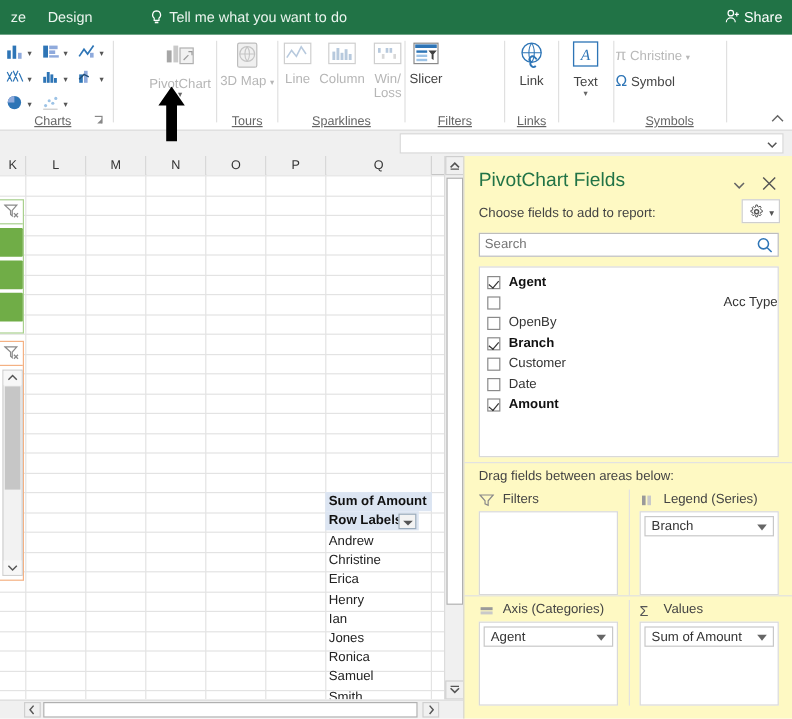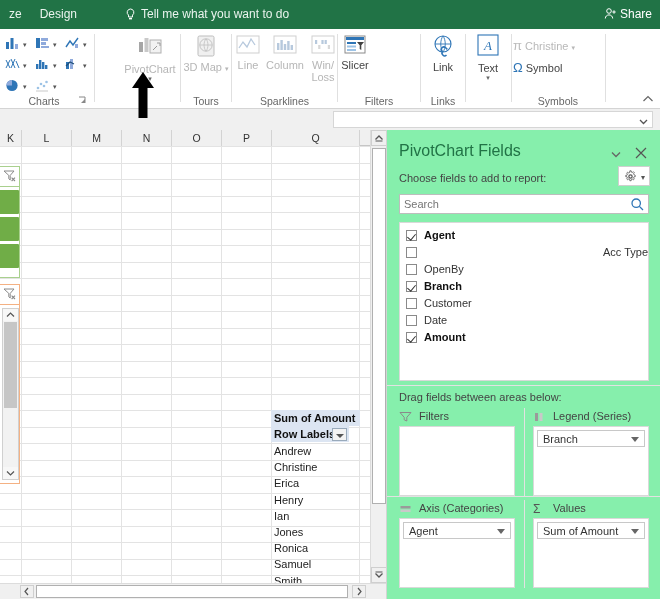--- a/index.html
+++ b/index.html
@@ -38,21 +38,21 @@
   
   .ribbon{
     position:absolute; left:0; top:29px; width:660px; height:80px;
     background:#fff; border-bottom:1px solid #d4d4d4;
   }
   .rgroup{
     position:absolute; top:0; height:80px;
   }
   .rgroup .glabel{
     position:absolute; bottom:2px; left:0; width:100%;
-    text-align:center; font-size:10.5px; color:#666;
+    text-align:center; font-size:10.5px; color:#666;text-decoration:underline;
   }
   .gsep{
     position:absolute; top:5px; width:1px; height:68px; background:#e0e0e0;
   }
 
   
   .chartgrid{ position:absolute; left:4px; top:5px; }
   .cgitem{
     position:absolute; width:28px; height:20px;
   }
@@ -157,21 +157,21 @@
     position:absolute; left:0; top:583px; width:386px; height:16px;
     background:#f0f0f0; border-top:1px solid #dcdcdc;
   }
   .hthumb{
     position:absolute; top:1px; height:13px; background:#fff; border:1px solid #b0b0b0;
   }
 
   
   .pane{
     position:absolute; left:386px; top:130px; width:274px; height:469px;
-    background:#86efac; border-left:1px solid #d4d4d4;
+    background:#fef9c3; border-left:1px solid #d4d4d4;
   }
   .ptitle{
     position:absolute; left:12px; top:12px; font-size:16px; color:#217346;
     white-space:nowrap;
   }
   .pdrop{ position:absolute; right:38px; top:18px; width:12px; height:12px; }
   .pclose{ position:absolute; right:12px; top:16px; width:14px; height:14px; }
   .pchoose{ position:absolute; left:12px; top:42px; font-size:11px; color:#444; }
   .gearbtn{
     position:absolute; right:10px; top:36px; width:32px; height:20px;

